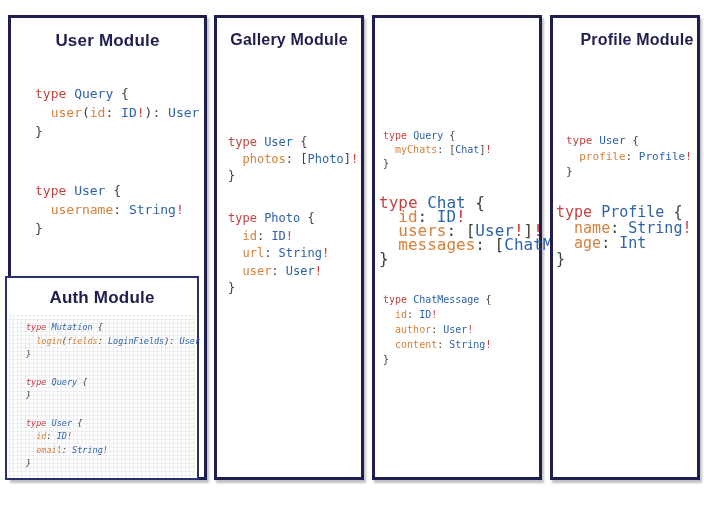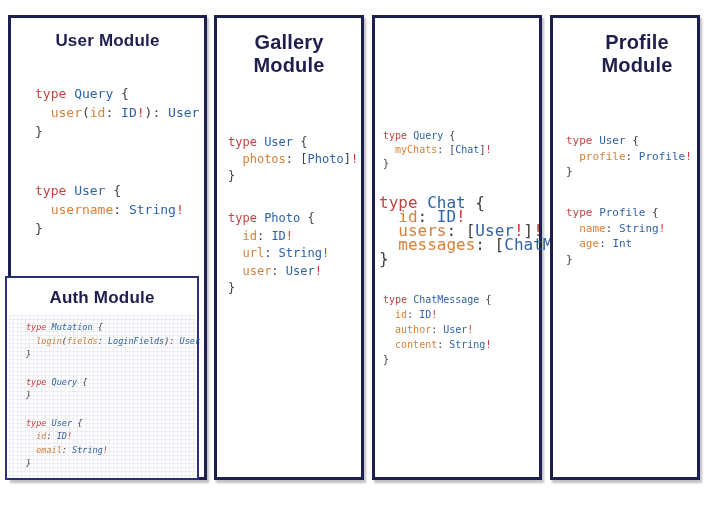--- a/index.html
+++ b/index.html
@@ -14,21 +14,21 @@
     box-shadow:2px 3px 2px rgba(115,115,115,0.45);
   }
   #panel-user    { left:8px;   width:199px; }
   #panel-gallery { left:214px; width:150px; }
   #panel-chat    { left:372px; width:170px; }
   #panel-profile { left:550px; width:150px;padding-left:24px; }
 
   .panel-title {
     margin-top:13px; text-align:center;
     font-family:"Liberation Sans", sans-serif; font-weight:bold;
-    color:var(--c-navy); font-size:20px; letter-spacing:0.2px;
+    color:var(--c-navy); font-size:16px; letter-spacing:0.2px;
   }
   #panel-user .panel-title { font-size:17px; }
 
   .code { position:absolute; white-space:pre; }
   .ln { white-space:pre; }
 
   
   #panel-user .b0 { left:24px; top:66px;  font-size:13px; line-height:19px; }
   #panel-user .b1 { left:24px; top:163px; font-size:13px; line-height:19px; }
 
@@ -36,21 +36,21 @@
   #panel-gallery .b0 { left:11px; top:116px; font-size:12px; line-height:17px; }
   #panel-gallery .b1 { left:11px; top:192px; font-size:12px; line-height:17.5px; }
 
   
   #panel-chat .b0 { left:8px; top:111px; font-size:10px; line-height:14px; }
   #panel-chat .b1 { left:4px; top:178px; font-size:16px; line-height:14px; }
   #panel-chat .b2 { left:8px; top:274px; font-size:10px; line-height:15px; }
 
   
   #panel-profile .b0 { left:13px; top:115px; font-size:11px; line-height:15.5px; }
-  #panel-profile .b1 { left:13px; top:187px; font-size:11px; line-height:15.5px; }
+  #panel-profile .b1 { left:3px; top:187px; font-size:15px; line-height:15.5px; }
 
   
   .auth-box {
     position:absolute; left:-6px; bottom:-3px; width:194px; height:204px;
     background:#fff; border:2px solid var(--c-authBorder);
   }
   .auth-box .panel-title { margin-top:10px; font-size:14px; }
   .auth-body {
     position:absolute; left:2px; right:2px; top:37px; bottom:0;
     background-image:

